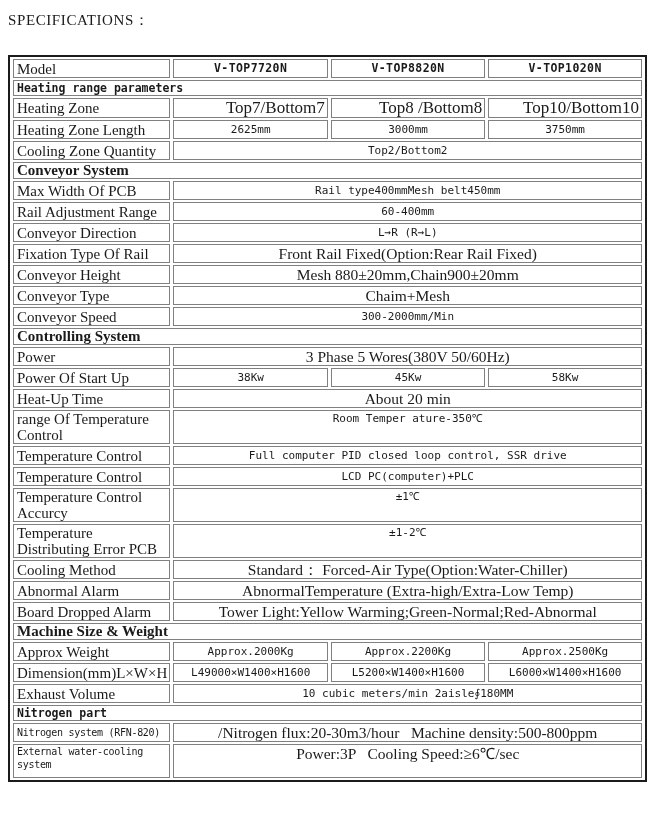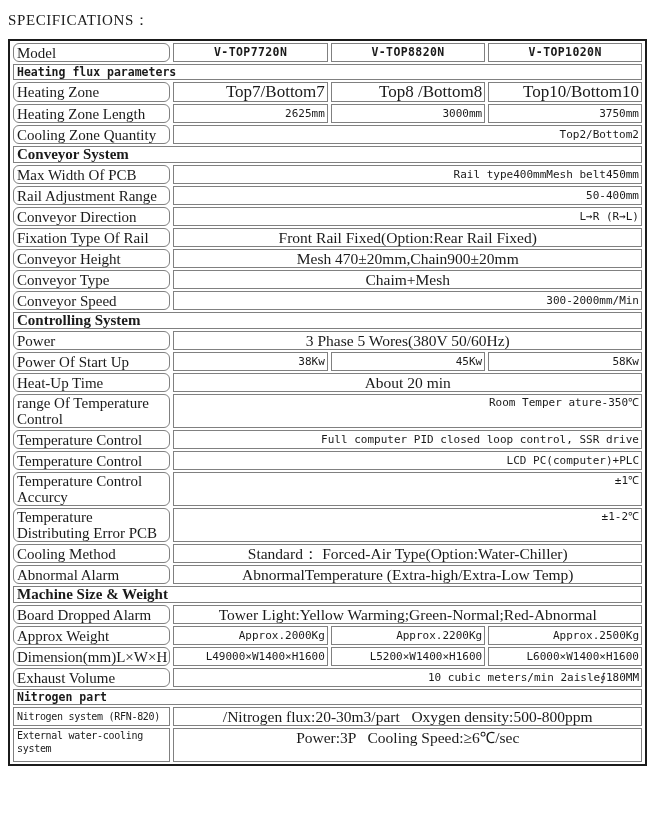--- a/index.html
+++ b/index.html
@@ -3,21 +3,21 @@
 <meta charset="utf-8">
 <style>
   html,body{margin:0;padding:0;}
   body{
     width:658px;height:815px;background:#ffffff;color:#1a1a1a;
     font-family:"Liberation Serif",serif;position:relative;overflow:hidden;
   }
   .title{
     font:15px "Liberation Serif",serif;
     letter-spacing:.6px;
-    margin:11px 0 9px 8px;
+    margin:11px 0 25px 8px;
   }
   .table-wrap{
     margin:0 11px 0 8px;
     border:2px solid #1b1b1b;
     background:#ffffff;
   }
   table.spec{
     width:100%;
     border-collapse:separate;
     border-spacing:3px 2px;
@@ -29,24 +29,24 @@
   col.c3{width:24.8%}
   td{
     border:1px solid #808080;
     height:17px;
     vertical-align:middle;
     padding:0 2px;
     overflow:hidden;
   }
   tr.tall td{height:32px;vertical-align:top;}
   .lbl{text-align:left;padding-left:3px;}
-  .lbl-serif{font:15px "Liberation Serif",serif;line-height:16px;border-radius:6px;}
+  .lbl-serif{font:15px "Liberation Serif",serif;line-height:16px;}
   .lbl-mono{font:10px "DejaVu Sans Mono",monospace;letter-spacing:-.3px;line-height:13px;}
   .val{text-align:center;white-space:pre-wrap;}
-  .val-mono{font:11px "DejaVu Sans Mono",monospace;line-height:15px;text-align:right;}
+  .val-mono{font:11px "DejaVu Sans Mono",monospace;line-height:15px;}
   .val-monob{font:bold 11.5px "DejaVu Sans Mono",monospace;letter-spacing:.4px;line-height:15px;}
   .val-serif{font:15.5px "Liberation Serif",serif;line-height:17px;}
   .val-serifbig{font:17px "Liberation Serif",serif;line-height:18px;text-align:right;}
   .sec{text-align:left;padding-left:3px;height:14px;font-weight:bold;}
   .sec-serif{font:bold 15px "Liberation Serif",serif;line-height:15px;}
   .sec-mono{font:bold 11.5px "DejaVu Sans Mono",monospace;line-height:13px;}
 </style>
 </head>
 <body>
 
@@ -61,21 +61,21 @@
         <col class="c3">
     </colgroup>
     <tbody id="spec-body">
         <tr>
           <td class="lbl lbl-serif">Model</td>
           <td class="val val-monob">V-TOP7720N</td>
           <td class="val val-monob">V-TOP8820N</td>
           <td class="val val-monob">V-TOP1020N</td>
         </tr>
         <tr>
-          <td colspan="4" class="sec sec-mono">Heating flux parameters</td>
+          <td colspan="4" class="sec sec-mono">Heating range parameters</td>
         </tr>
         <tr>
           <td class="lbl lbl-serif">Heating Zone</td>
           <td class="val val-serifbig">Top7/Bottom7</td>
           <td class="val val-serifbig">Top8 /Bottom8</td>
           <td class="val val-serifbig">Top10/Bottom10</td>
         </tr>
         <tr>
           <td class="lbl lbl-serif">Heating Zone Length</td>
           <td class="val val-mono">2625mm</td>
@@ -88,33 +88,33 @@
         </tr>
         <tr>
           <td colspan="4" class="sec sec-serif">Conveyor System</td>
         </tr>
         <tr>
           <td class="lbl lbl-serif">Max Width Of PCB</td>
           <td colspan="3" class="val val-mono">Rail type400mmMesh belt450mm</td>
         </tr>
         <tr>
           <td class="lbl lbl-serif">Rail Adjustment Range</td>
-          <td colspan="3" class="val val-mono">50-400mm</td>
+          <td colspan="3" class="val val-mono">60-400mm</td>
         </tr>
         <tr>
           <td class="lbl lbl-serif">Conveyor Direction</td>
           <td colspan="3" class="val val-mono">L→R (R→L)</td>
         </tr>
         <tr>
           <td class="lbl lbl-serif">Fixation Type Of Rail</td>
           <td colspan="3" class="val val-serif">Front Rail Fixed(Option:Rear Rail Fixed)</td>
         </tr>
         <tr>
           <td class="lbl lbl-serif">Conveyor Height</td>
-          <td colspan="3" class="val val-serif">Mesh 470±20mm,Chain900±20mm</td>
+          <td colspan="3" class="val val-serif">Mesh 880±20mm,Chain900±20mm</td>
         </tr>
         <tr>
           <td class="lbl lbl-serif">Conveyor Type</td>
           <td colspan="3" class="val val-serif">Chaim+Mesh</td>
         </tr>
         <tr>
           <td class="lbl lbl-serif">Conveyor Speed</td>
           <td colspan="3" class="val val-mono">300-2000mm/Min</td>
         </tr>
         <tr>
@@ -156,25 +156,25 @@
         </tr>
         <tr>
           <td class="lbl lbl-serif">Cooling Method</td>
           <td colspan="3" class="val val-serif">Standard： Forced-Air Type(Option:Water-Chiller)</td>
         </tr>
         <tr>
           <td class="lbl lbl-serif">Abnormal Alarm</td>
           <td colspan="3" class="val val-serif">AbnormalTemperature (Extra-high/Extra-Low Temp)</td>
         </tr>
         <tr>
-          <td colspan="4" class="sec sec-serif">Machine Size &amp; Weight</td>
-        </tr>
-        <tr>
           <td class="lbl lbl-serif">Board Dropped Alarm</td>
           <td colspan="3" class="val val-serif">Tower Light:Yellow Warming;Green-Normal;Red-Abnormal</td>
+        </tr>
+        <tr>
+          <td colspan="4" class="sec sec-serif">Machine Size &amp; Weight</td>
         </tr>
         <tr>
           <td class="lbl lbl-serif">Approx Weight</td>
           <td class="val val-mono">Approx.2000Kg</td>
           <td class="val val-mono">Approx.2200Kg</td>
           <td class="val val-mono">Approx.2500Kg</td>
         </tr>
         <tr>
           <td class="lbl lbl-serif">Dimension(mm)L×W×H</td>
           <td class="val val-mono">L49000×W1400×H1600</td>
@@ -183,21 +183,21 @@
         </tr>
         <tr>
           <td class="lbl lbl-serif">Exhaust Volume</td>
           <td colspan="3" class="val val-mono">10 cubic meters/min 2aisle∮180MM</td>
         </tr>
         <tr>
           <td colspan="4" class="sec sec-mono">Nitrogen part</td>
         </tr>
         <tr>
           <td class="lbl lbl-mono">Nitrogen system (RFN-820)</td>
-          <td colspan="3" class="val val-serif">/Nitrogen flux:20-30m3/part   Oxygen density:500-800ppm</td>
+          <td colspan="3" class="val val-serif">/Nitrogen flux:20-30m3/hour   Machine density:500-800ppm</td>
         </tr>
         <tr class="tall">
           <td class="lbl lbl-mono">External water-cooling system</td>
           <td colspan="3" class="val val-serif">Power:3P   Cooling Speed:≥6℃/sec</td>
         </tr>
       </tbody>
   </table>
 </div>
 
 </body></html>

